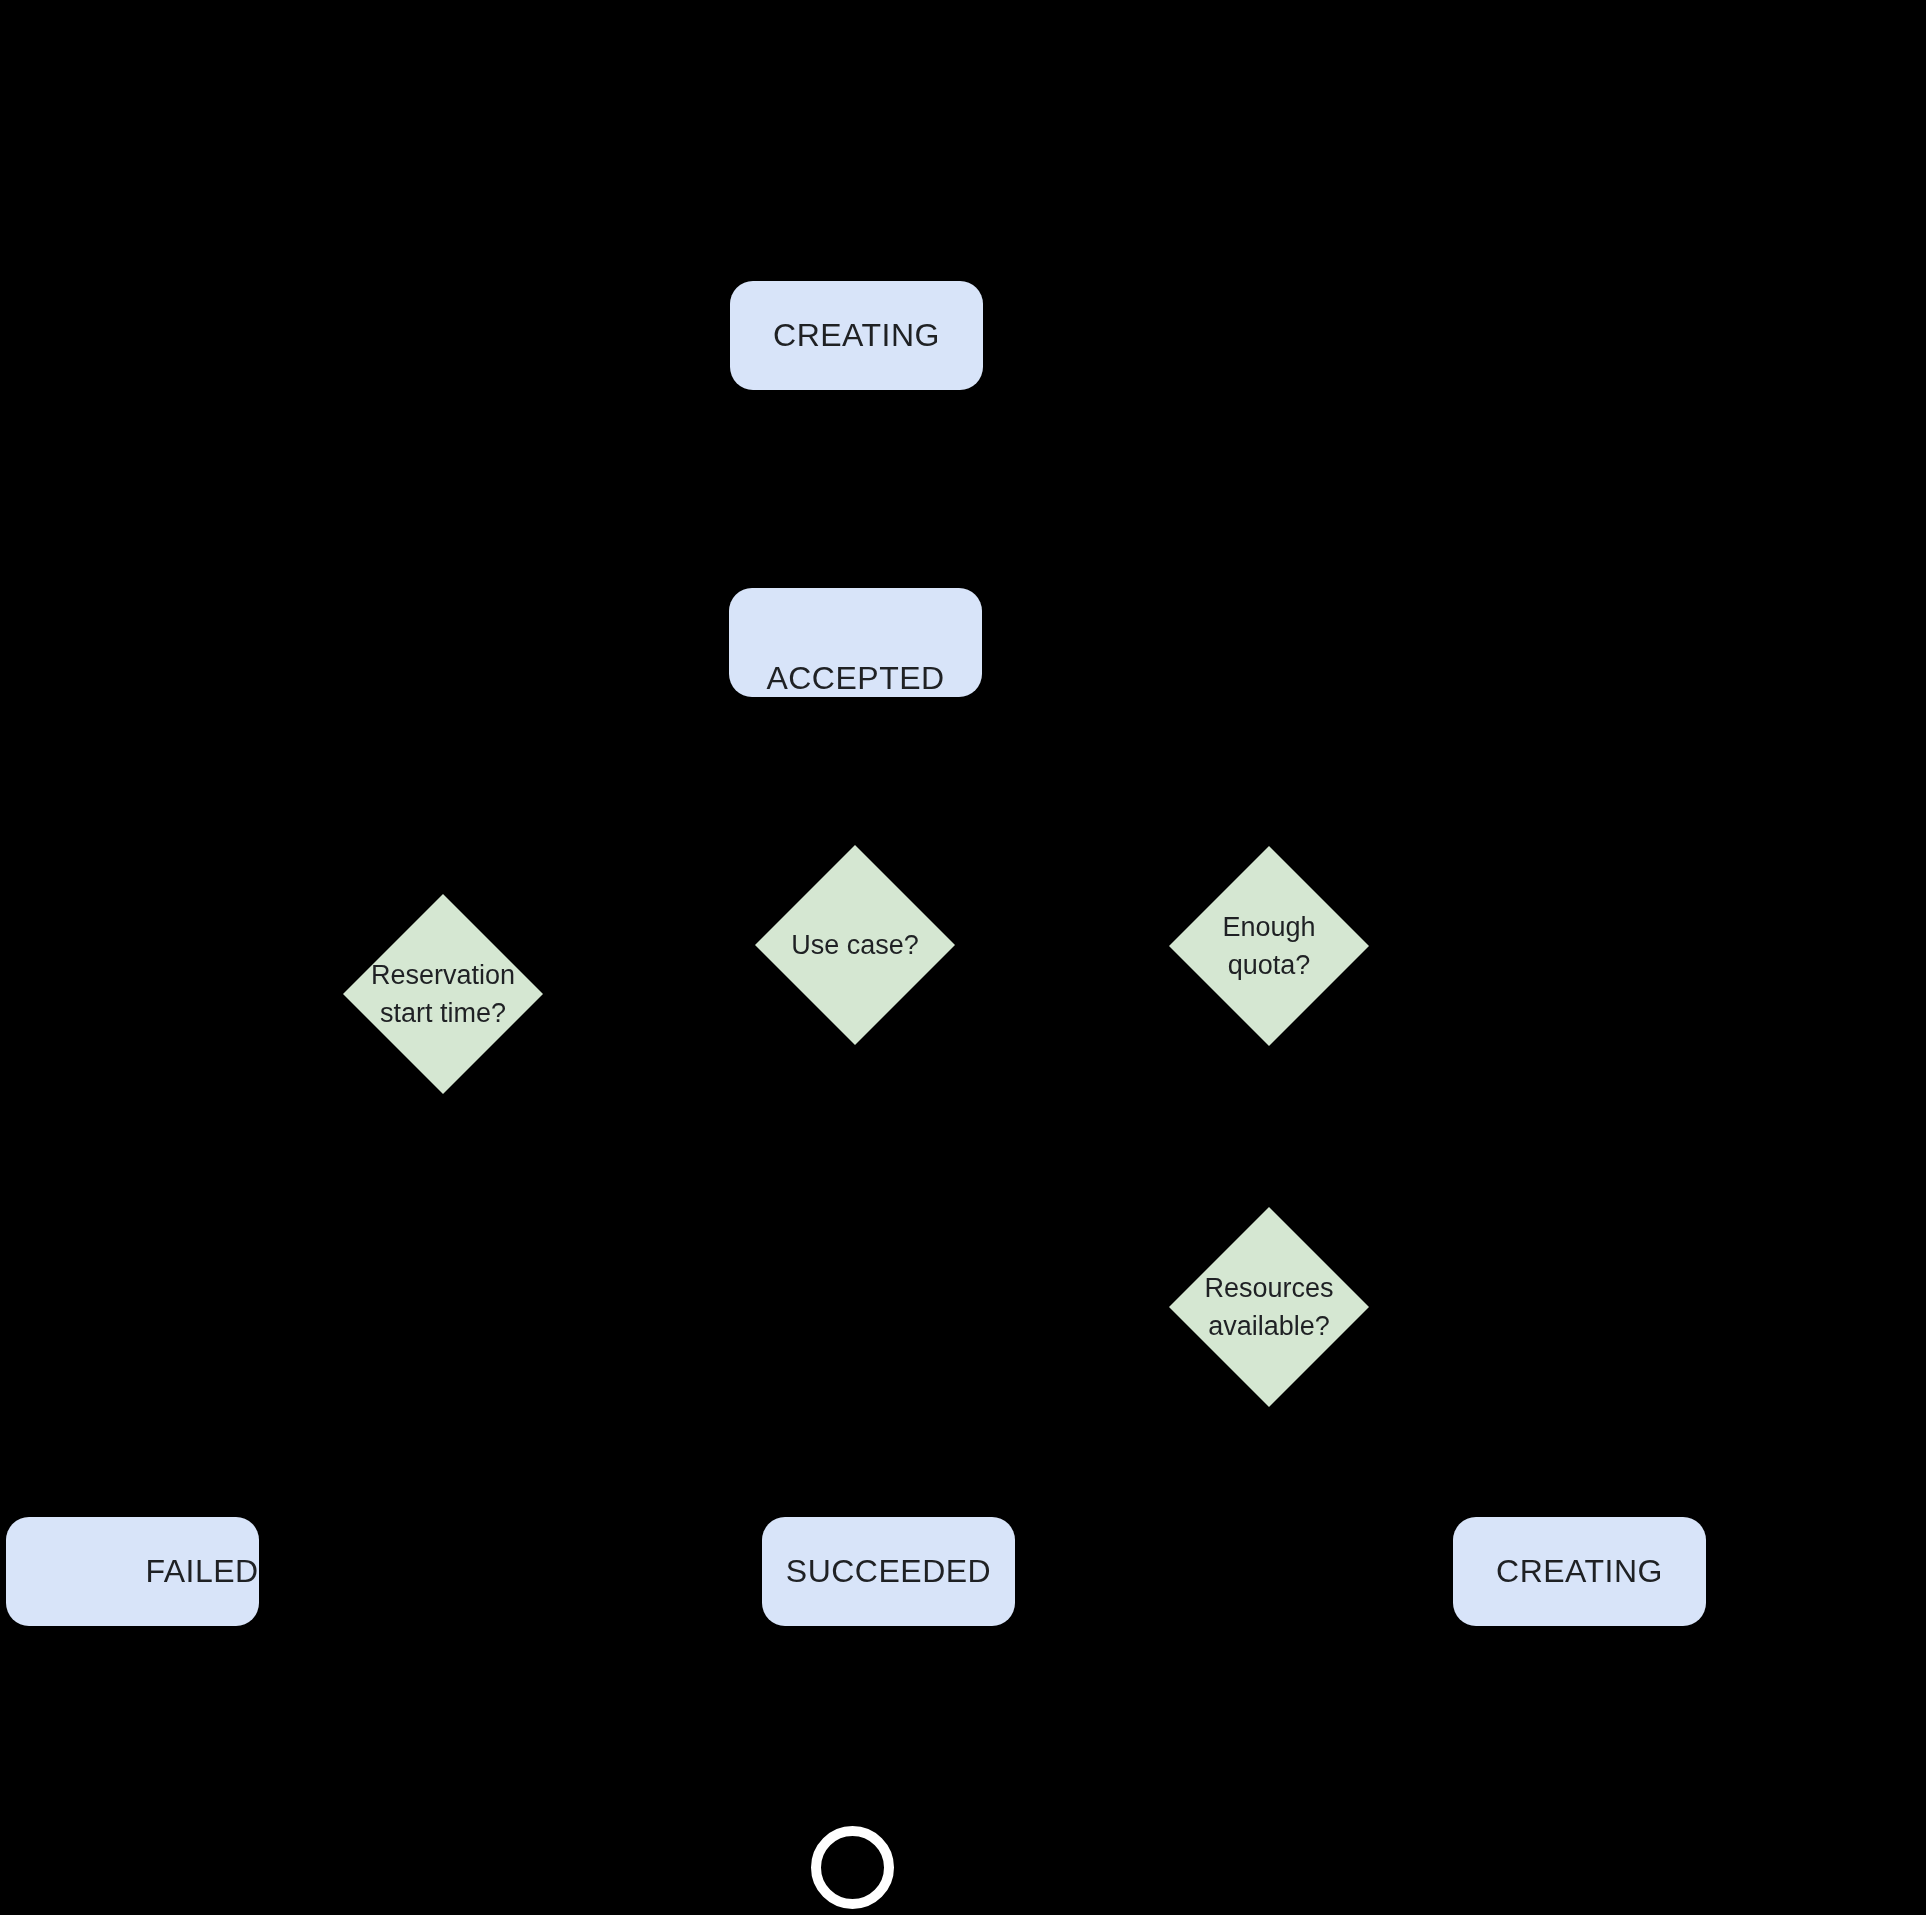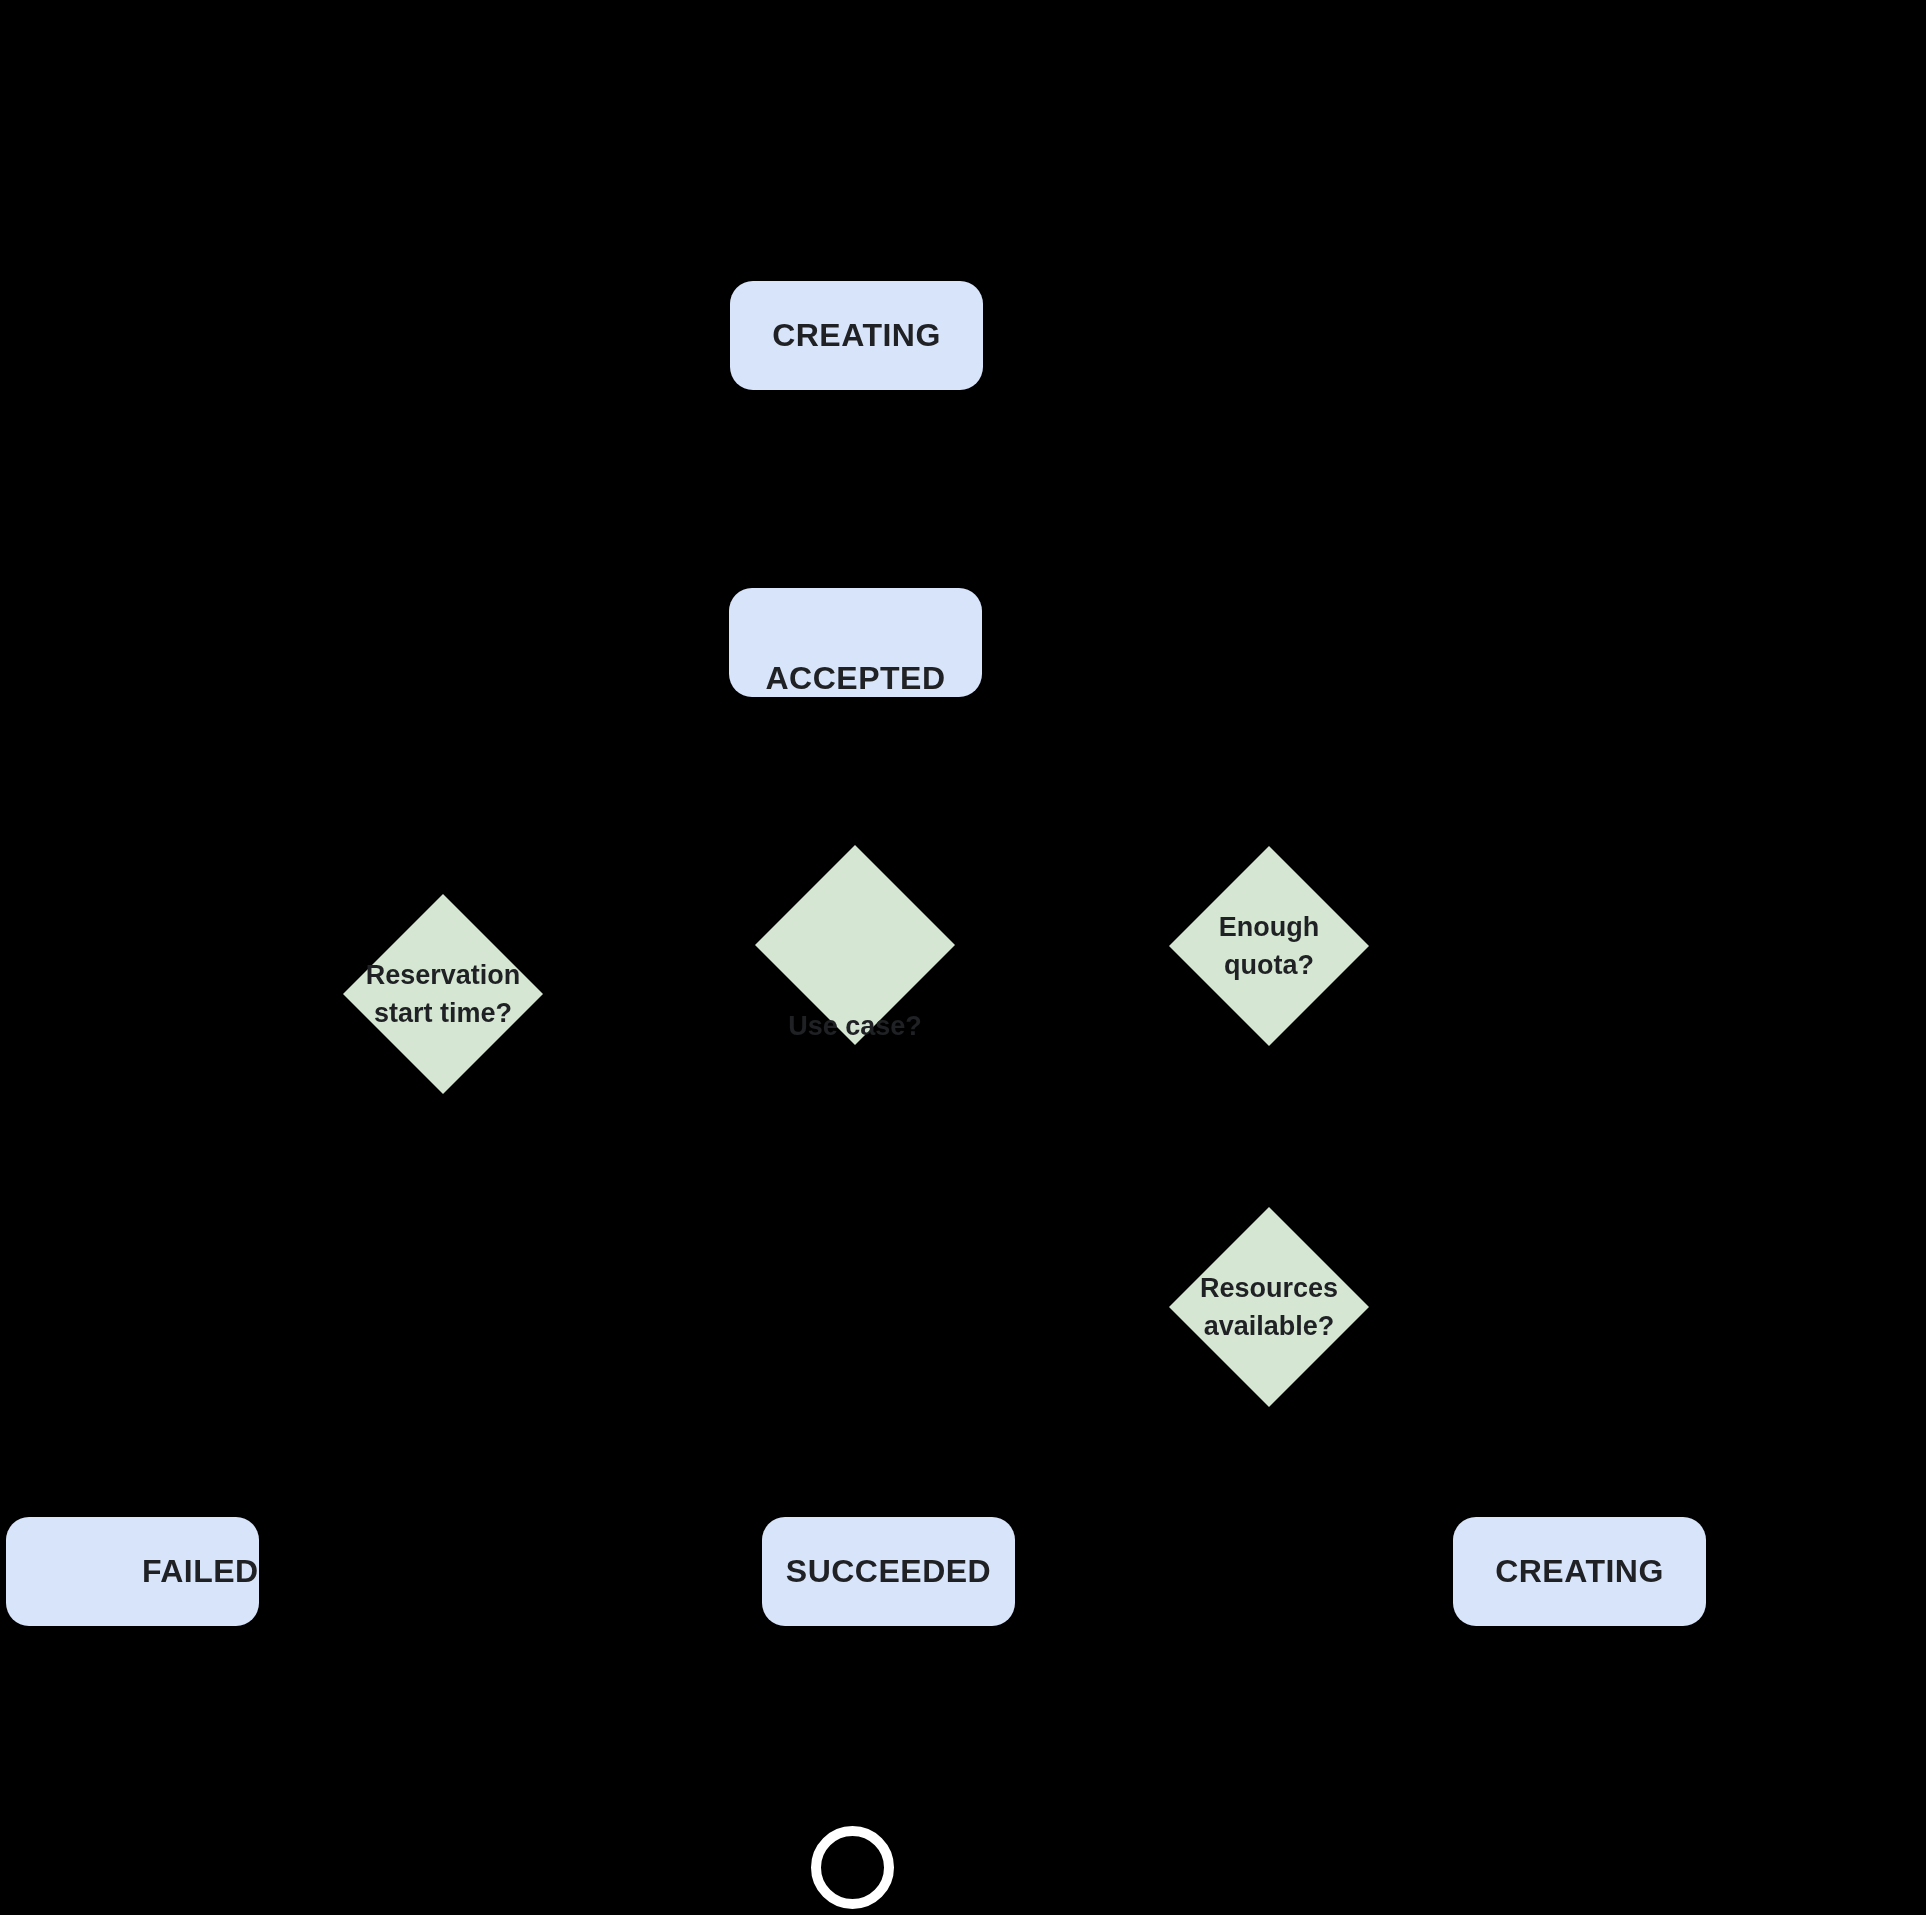--- a/index.html
+++ b/index.html
@@ -9,21 +9,20 @@
     height: 1916px;
     background: #000000;
     font-family: "Liberation Sans", sans-serif;
   }
   #canvas {
     position: relative;
     width: 1926px;
     height: 1916px;
     background: var(--bg, #000000);
     overflow: hidden;
-    font-weight: bold;
   }
   .state {
     position: absolute;
     width: 253px;
     height: 109px;
     background: var(--state-fill, #d8e4f9);
     border-radius: 23px;
     display: flex;
     align-items: center;
     justify-content: center;
@@ -94,21 +93,21 @@
   </div>
 
   <div class="decision" style="left:343px; top:894px;">
     <div class="diamond-shape"></div>
     <div class="decision-label">
       <span class="decision-line">Reservation</span>
       <span class="decision-line">start time?</span>
     </div>
   </div>
 
-  <div class="decision" style="left:755px; top:845px;align-items:flex-end;">
+  <div class="decision" style="left:755px; top:845px;">
     <div class="diamond-shape"></div>
     <div class="decision-label">
       <span class="decision-line">Use case?</span>
     </div>
   </div>
 
   <div class="decision" style="left:1169px; top:846px;">
     <div class="diamond-shape"></div>
     <div class="decision-label">
       <span class="decision-line">Enough</span>

